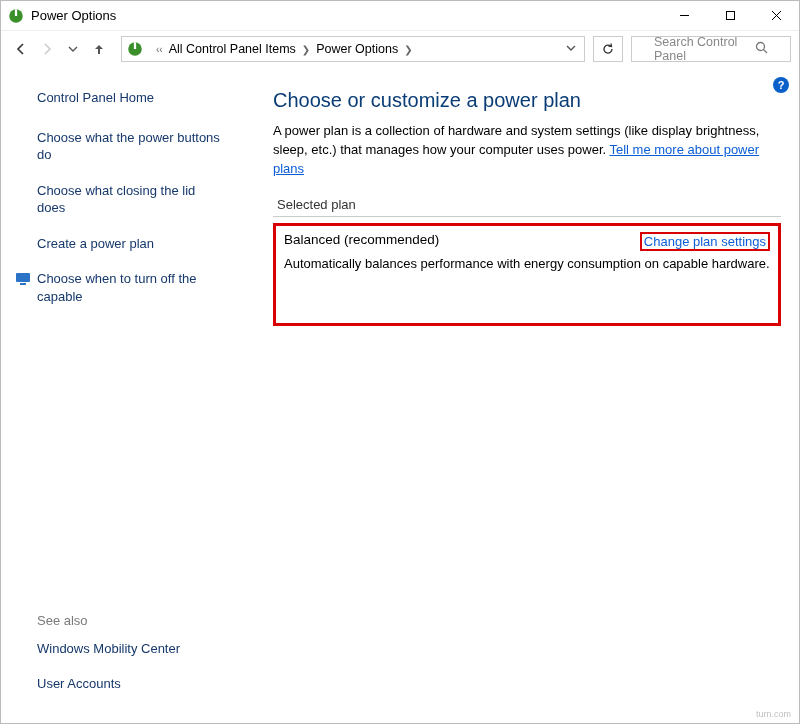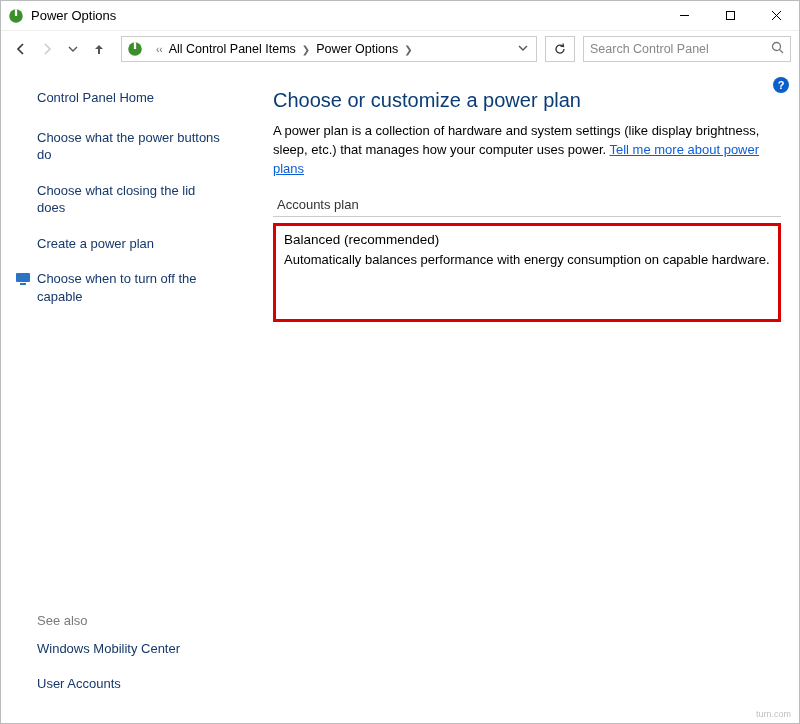--- a/index.html
+++ b/index.html
@@ -23,21 +23,21 @@
   
   .toolbar { height:36px; display:flex; align-items:center; padding:0 8px; gap:2px; }
   .navbtn { width:24px; height:24px; display:flex; align-items:center; justify-content:center; color:#555; }
   .navbtn.disabled { color:#bbb; }
   .addrbox { flex:1; height:26px; border:1px solid #ccc; display:flex; align-items:center; padding:0 4px; margin:0 6px 0 8px; }
   .addrbox .icon-slot { width:18px; height:18px; display:flex; align-items:center; justify-content:center; margin-right:6px; }
   .crumb { color:#000; font-size:12.5px; white-space:nowrap; }
   .crumb-sep { color:#666; margin:0 6px; font-size:10px; }
   .addrbox .drop { margin-left:auto; color:#666; font-size:10px; padding:0 4px;}
   .refreshbox { width:30px; height:26px; border:1px solid #ccc; display:flex; align-items:center; justify-content:center; color:#333; margin-right:6px;}
-  .searchbox { width:208px; height:26px; border:1px solid #ccc; display:flex; align-items:center; padding:0 6px; color:#777;}
+  .searchbox { width:160px; height:26px; border:1px solid #ccc; display:flex; align-items:center; padding:0 22px; color:#777;}
   .searchbox .ph { flex:1; font-size:12.5px; color:#888;}
   .searchbox .mag { color:#777; }
   
   .body { flex:1; display:flex; position:relative; }
   .sidebar { width:258px; padding:22px 14px 14px 36px; display:flex; flex-direction:column;}
   .sidebar a { color:#16386b; text-decoration:none; font-size:13px; line-height:1.35; }
   .sidebar .home { margin-bottom:22px; display:block;}
   .sidebar .navlink { display:block; margin-bottom:18px; max-width:190px;}
   .sidebar .withicon { position:relative; }
   .sidebar .withicon .sicon { position:absolute; left:-22px; top:1px; width:16px; height:16px; }
@@ -178,26 +178,29 @@
 
     <div class="main">
       <div class="helpbtn">?</div>
 
       <h1 class="page">Choose or customize a power plan</h1>
 
       <div class="desc">
         <span>A power plan is a collection of hardware and system settings (like display brightness, sleep, etc.) that manages how your computer uses power. </span><a href="#">Tell me more about power plans</a>
       </div>
 
-      <div class="section-label">Accounts plan</div>
+      <div class="section-label">Selected plan</div>
       <div class="divider"></div>
 
       <div class="planbox">
         <div class="plan-head">
           <span class="plan-name">Balanced (recommended)</span>
+          <span class="plan-link-wrap">
+            <a href="#" class="plan-link">Change plan settings</a>
+          </span>
         </div>
         <div class="plan-desc">Automatically balances performance with energy consumption on capable hardware.</div>
       </div>
     </div>
 
     <div class="watermark">turn.com</div>
   </div>
 
 </div>
 

